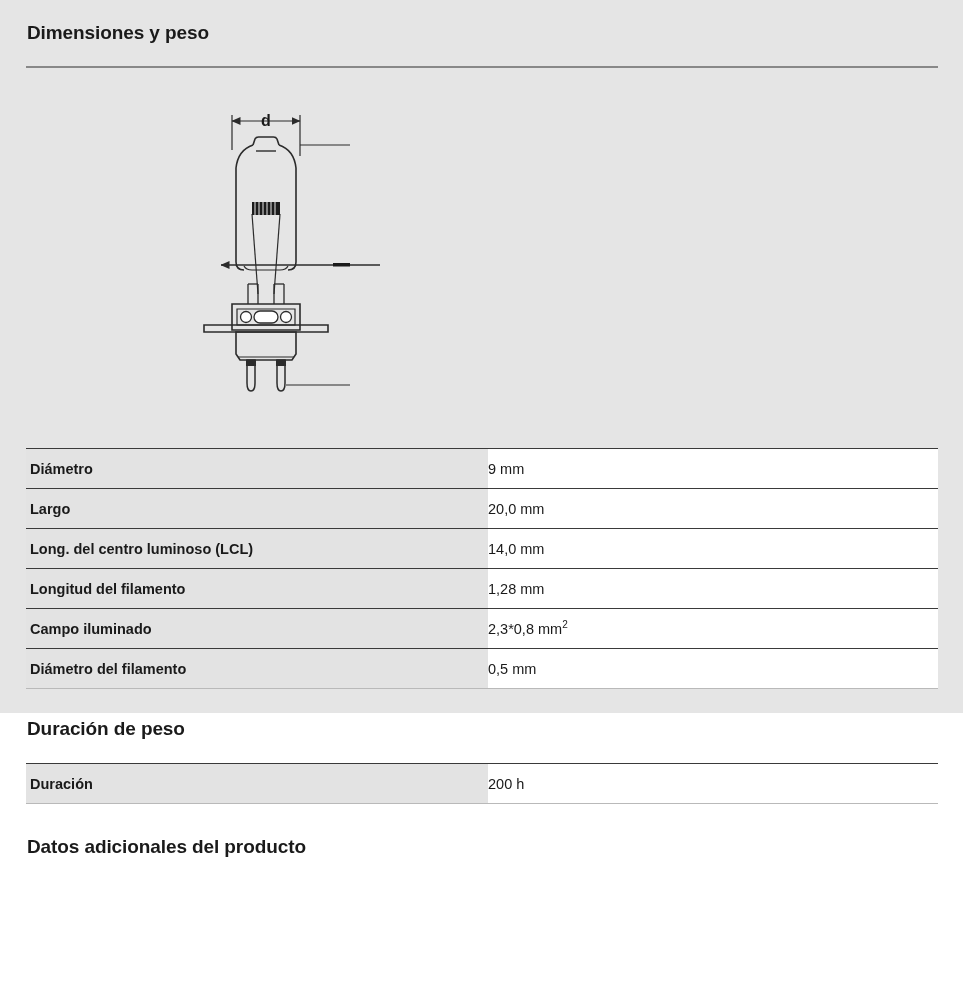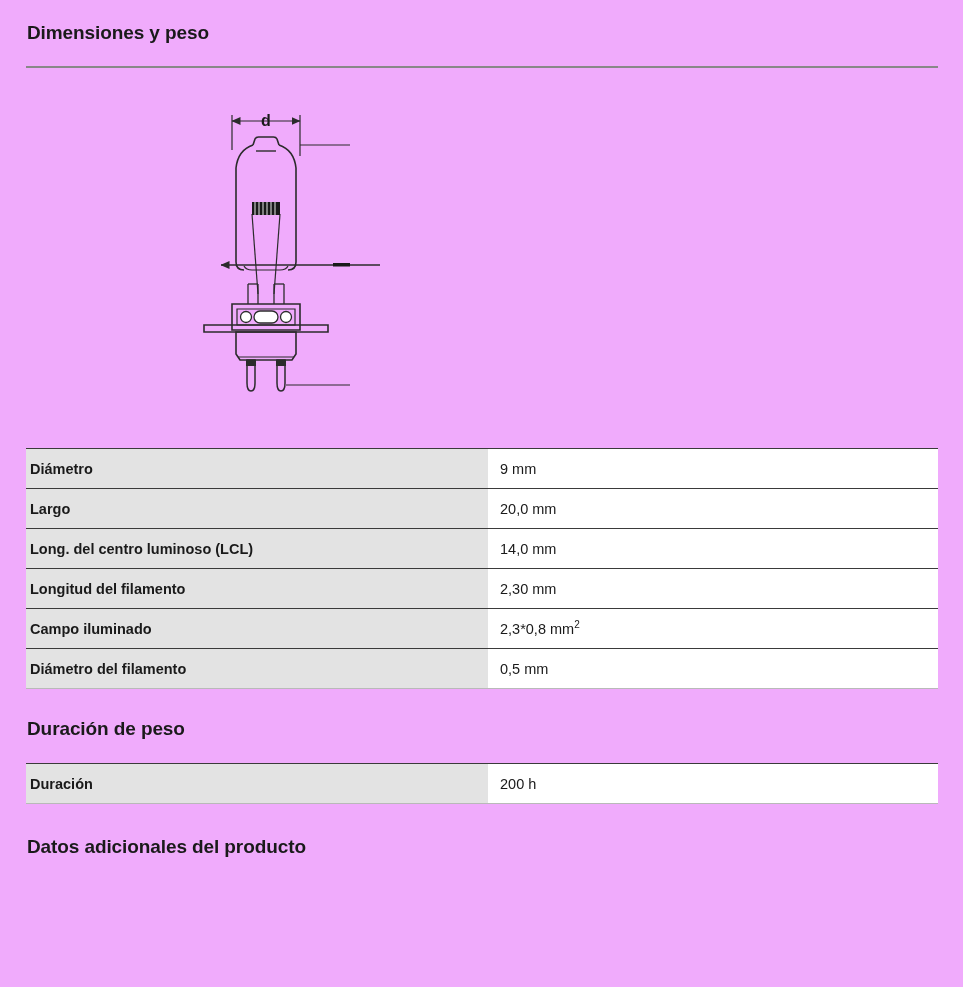--- a/index.html
+++ b/index.html
@@ -11,22 +11,22 @@
   body {
     width: 963px;
     height: 987px;
     font-family: "Liberation Sans", sans-serif;
     color: #111111;
     overflow: hidden;
   }
   .page {
     position: relative;
     width: 963px;
-    height: 987px;
-    background: #f0abfc;
+    height: 713px;
+    background: #e5e5e5;
   }
 
   
   .section-heading {
     position: absolute;
     left: 27px;
     font-size: 19px;
     font-weight: bold;
     color: #1a1a1a;
     letter-spacing: -0.1px;
@@ -77,21 +77,20 @@
     background: #e3e3e3;
     font-weight: bold;
     color: #1a1a1a;
     padding-left: 4px;
     box-sizing: border-box;
   }
   .spec-table td.value {
     background: #ffffff;
     color: #1a1a1a;
     font-weight: normal;
-    padding-left: 12px;
     box-sizing: border-box;
   }
   .value sup {
     font-size: 10px;
     vertical-align: super;
     line-height: 0;
   }
 </style>
 </head>
 <body>
@@ -194,21 +193,21 @@
       <tr>
         <td class="label">Largo</td>
         <td class="value">20,0 mm</td>
       </tr>
       <tr>
         <td class="label">Long. del centro luminoso (LCL)</td>
         <td class="value">14,0 mm</td>
       </tr>
       <tr>
         <td class="label">Longitud del filamento</td>
-        <td class="value">2,30 mm</td>
+        <td class="value">1,28 mm</td>
       </tr>
       <tr>
         <td class="label">Campo iluminado</td>
         <td class="value"><span>2,3*0,8 mm</span><sup>2</sup></td>
       </tr>
       <tr>
         <td class="label">Diámetro del filamento</td>
         <td class="value">0,5 mm</td>
       </tr>
     </tbody>

